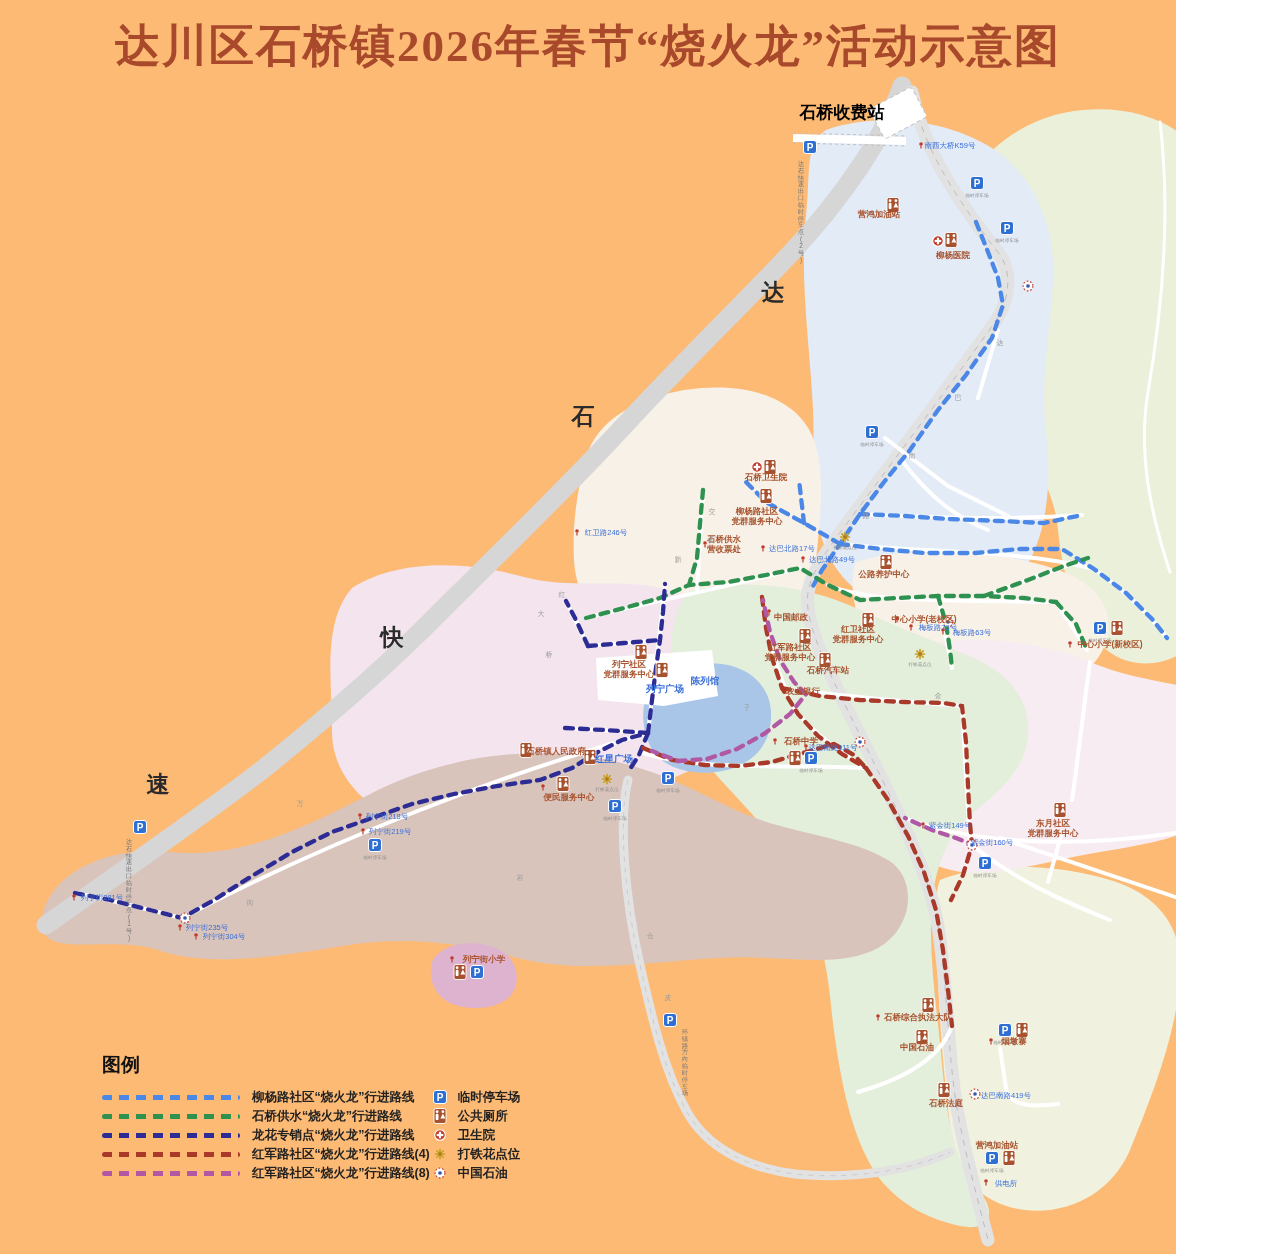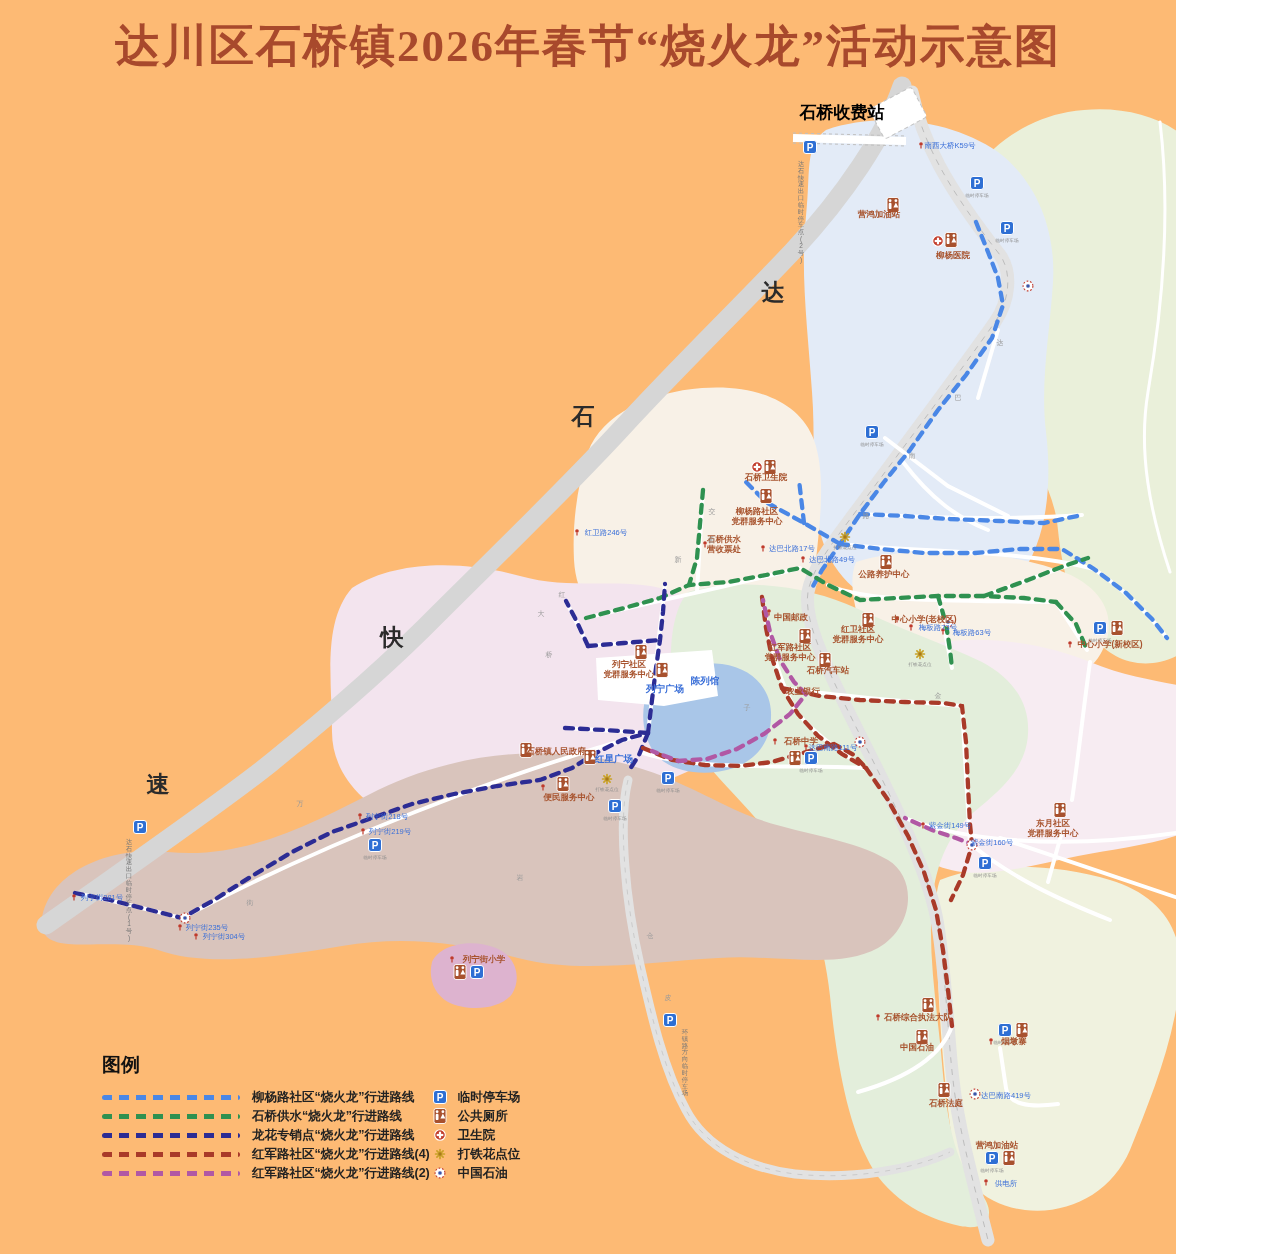--- a/index.html
+++ b/index.html
@@ -593,21 +593,21 @@
         <div class="legend-row">
           <span class="legend-dash" style="background: repeating-linear-gradient(90deg, rgb(44, 44, 148) 0px, rgb(44, 44, 148) 10px, transparent 10px, transparent 17px);"></span>
           <span class="legend-label">龙花专销点“烧火龙”行进路线</span>
         </div>
         <div class="legend-row">
           <span class="legend-dash" style="background: repeating-linear-gradient(90deg, rgb(169, 58, 41) 0px, rgb(169, 58, 41) 10px, transparent 10px, transparent 17px);"></span>
           <span class="legend-label">红军路社区“烧火龙”行进路线(4)</span>
         </div>
         <div class="legend-row">
           <span class="legend-dash" style="background: repeating-linear-gradient(90deg, rgb(177, 88, 164) 0px, rgb(177, 88, 164) 10px, transparent 10px, transparent 17px);"></span>
-          <span class="legend-label">红军路社区“烧火龙”行进路线(2)</span>
+          <span class="legend-label">红军路社区“烧火龙”行进路线(8)</span>
         </div>
       </div>
       <div>
         <div class="legend-row">
           <span class="legend-sym">
               <svg width="20" height="20" viewBox="-10 -10 20 20">
                 <g>
                   <rect x="-6.5" y="-6.5" width="13" height="13" rx="2.5" fill="#2e6fd4" stroke="#fff" stroke-width="1"></rect>
                   <text x="0" y="3.8" text-anchor="middle" fill="#fff" font-size="10px" font-weight="bold">P</text>
                 </g>

